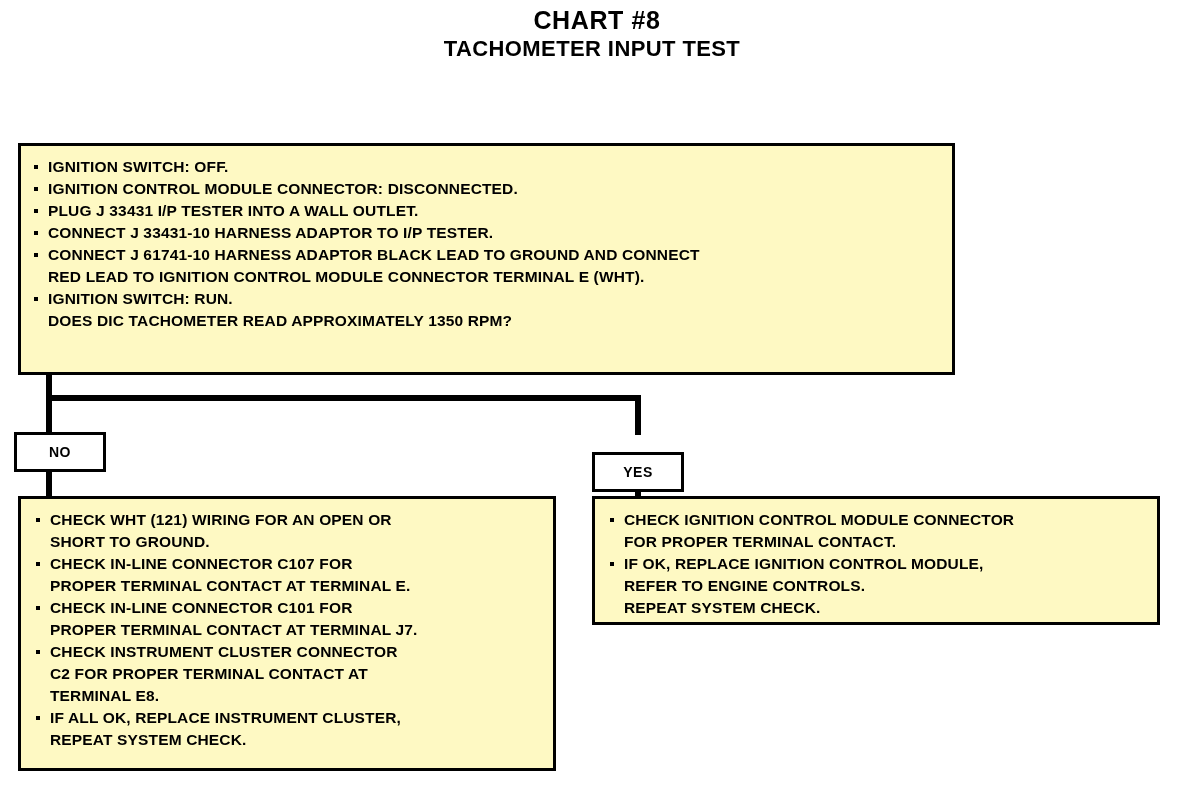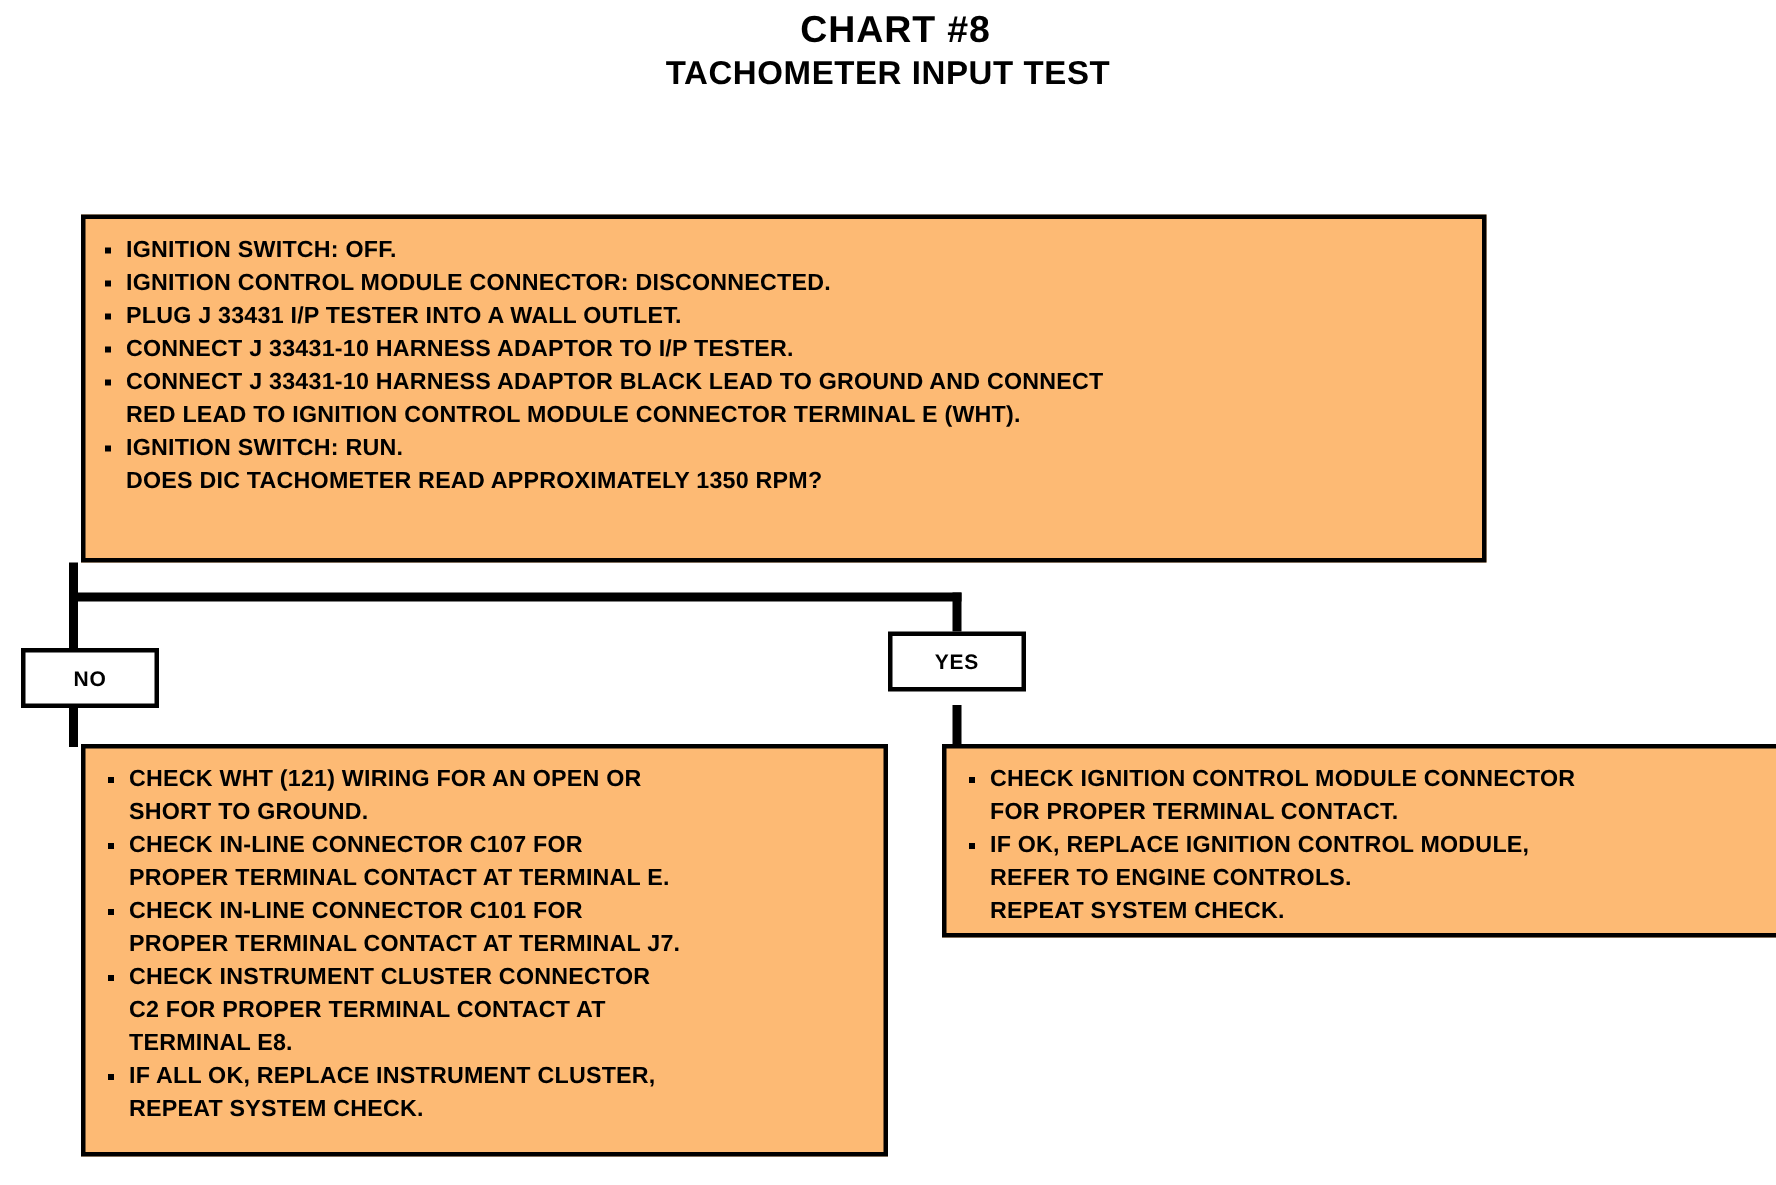--- a/index.html
+++ b/index.html
@@ -37,23 +37,22 @@
     letter-spacing: 0.4px;
     line-height: 26px;
     margin-top: 2px;
   }
 
   
   .flow-box {
     position: absolute;
     box-sizing: border-box;
     border: 3px solid #000000;
-    background: #fdba74;
+    background: #fef9c3;
     z-index: 3;
-    margin-left: 36px;
   }
 
   .decision-box {
     position: absolute;
     box-sizing: border-box;
     border: 3px solid #000000;
     background: #ffffff;
     z-index: 4;
     display: flex;
     align-items: center;
@@ -144,35 +143,35 @@
       <li class="bullet-item">
         <span class="bullet-line">IGNITION CONTROL MODULE CONNECTOR: DISCONNECTED.</span>
       </li>
       <li class="bullet-item">
         <span class="bullet-line">PLUG J 33431 I/P TESTER INTO A WALL OUTLET.</span>
       </li>
       <li class="bullet-item">
         <span class="bullet-line">CONNECT J 33431-10 HARNESS ADAPTOR TO I/P TESTER.</span>
       </li>
       <li class="bullet-item">
-        <span class="bullet-line">CONNECT J 33431-10 HARNESS ADAPTOR BLACK LEAD TO GROUND AND CONNECT</span>
+        <span class="bullet-line">CONNECT J 61741-10 HARNESS ADAPTOR BLACK LEAD TO GROUND AND CONNECT</span>
         <span class="bullet-line">RED LEAD TO IGNITION CONTROL MODULE CONNECTOR TERMINAL E (WHT).</span>
       </li>
       <li class="bullet-item">
         <span class="bullet-line">IGNITION SWITCH: RUN.</span>
         <span class="bullet-line">DOES DIC TACHOMETER READ APPROXIMATELY 1350 RPM?</span>
       </li>
     </ul>
 </div>
 
 <div class="decision-box" style="left:14px; top:432px; width:92px; height:40px;">
   <span class="decision-label">NO</span>
 </div>
 
-<div class="decision-box" style="left:592px; top:421px; width:92px; height:40px;">
+<div class="decision-box" style="left:592px; top:452px; width:92px; height:40px;">
   <span class="decision-label">YES</span>
 </div>
 
 <div class="flow-box" style="left:18px; top:496px; width:538px; height:275px;">
   <ul class="bullet-list" id="no-results-list">
       <li class="bullet-item">
         <span class="bullet-line">CHECK WHT (121) WIRING FOR AN OPEN OR</span>
         <span class="bullet-line">SHORT TO GROUND.</span>
       </li>
       <li class="bullet-item">

